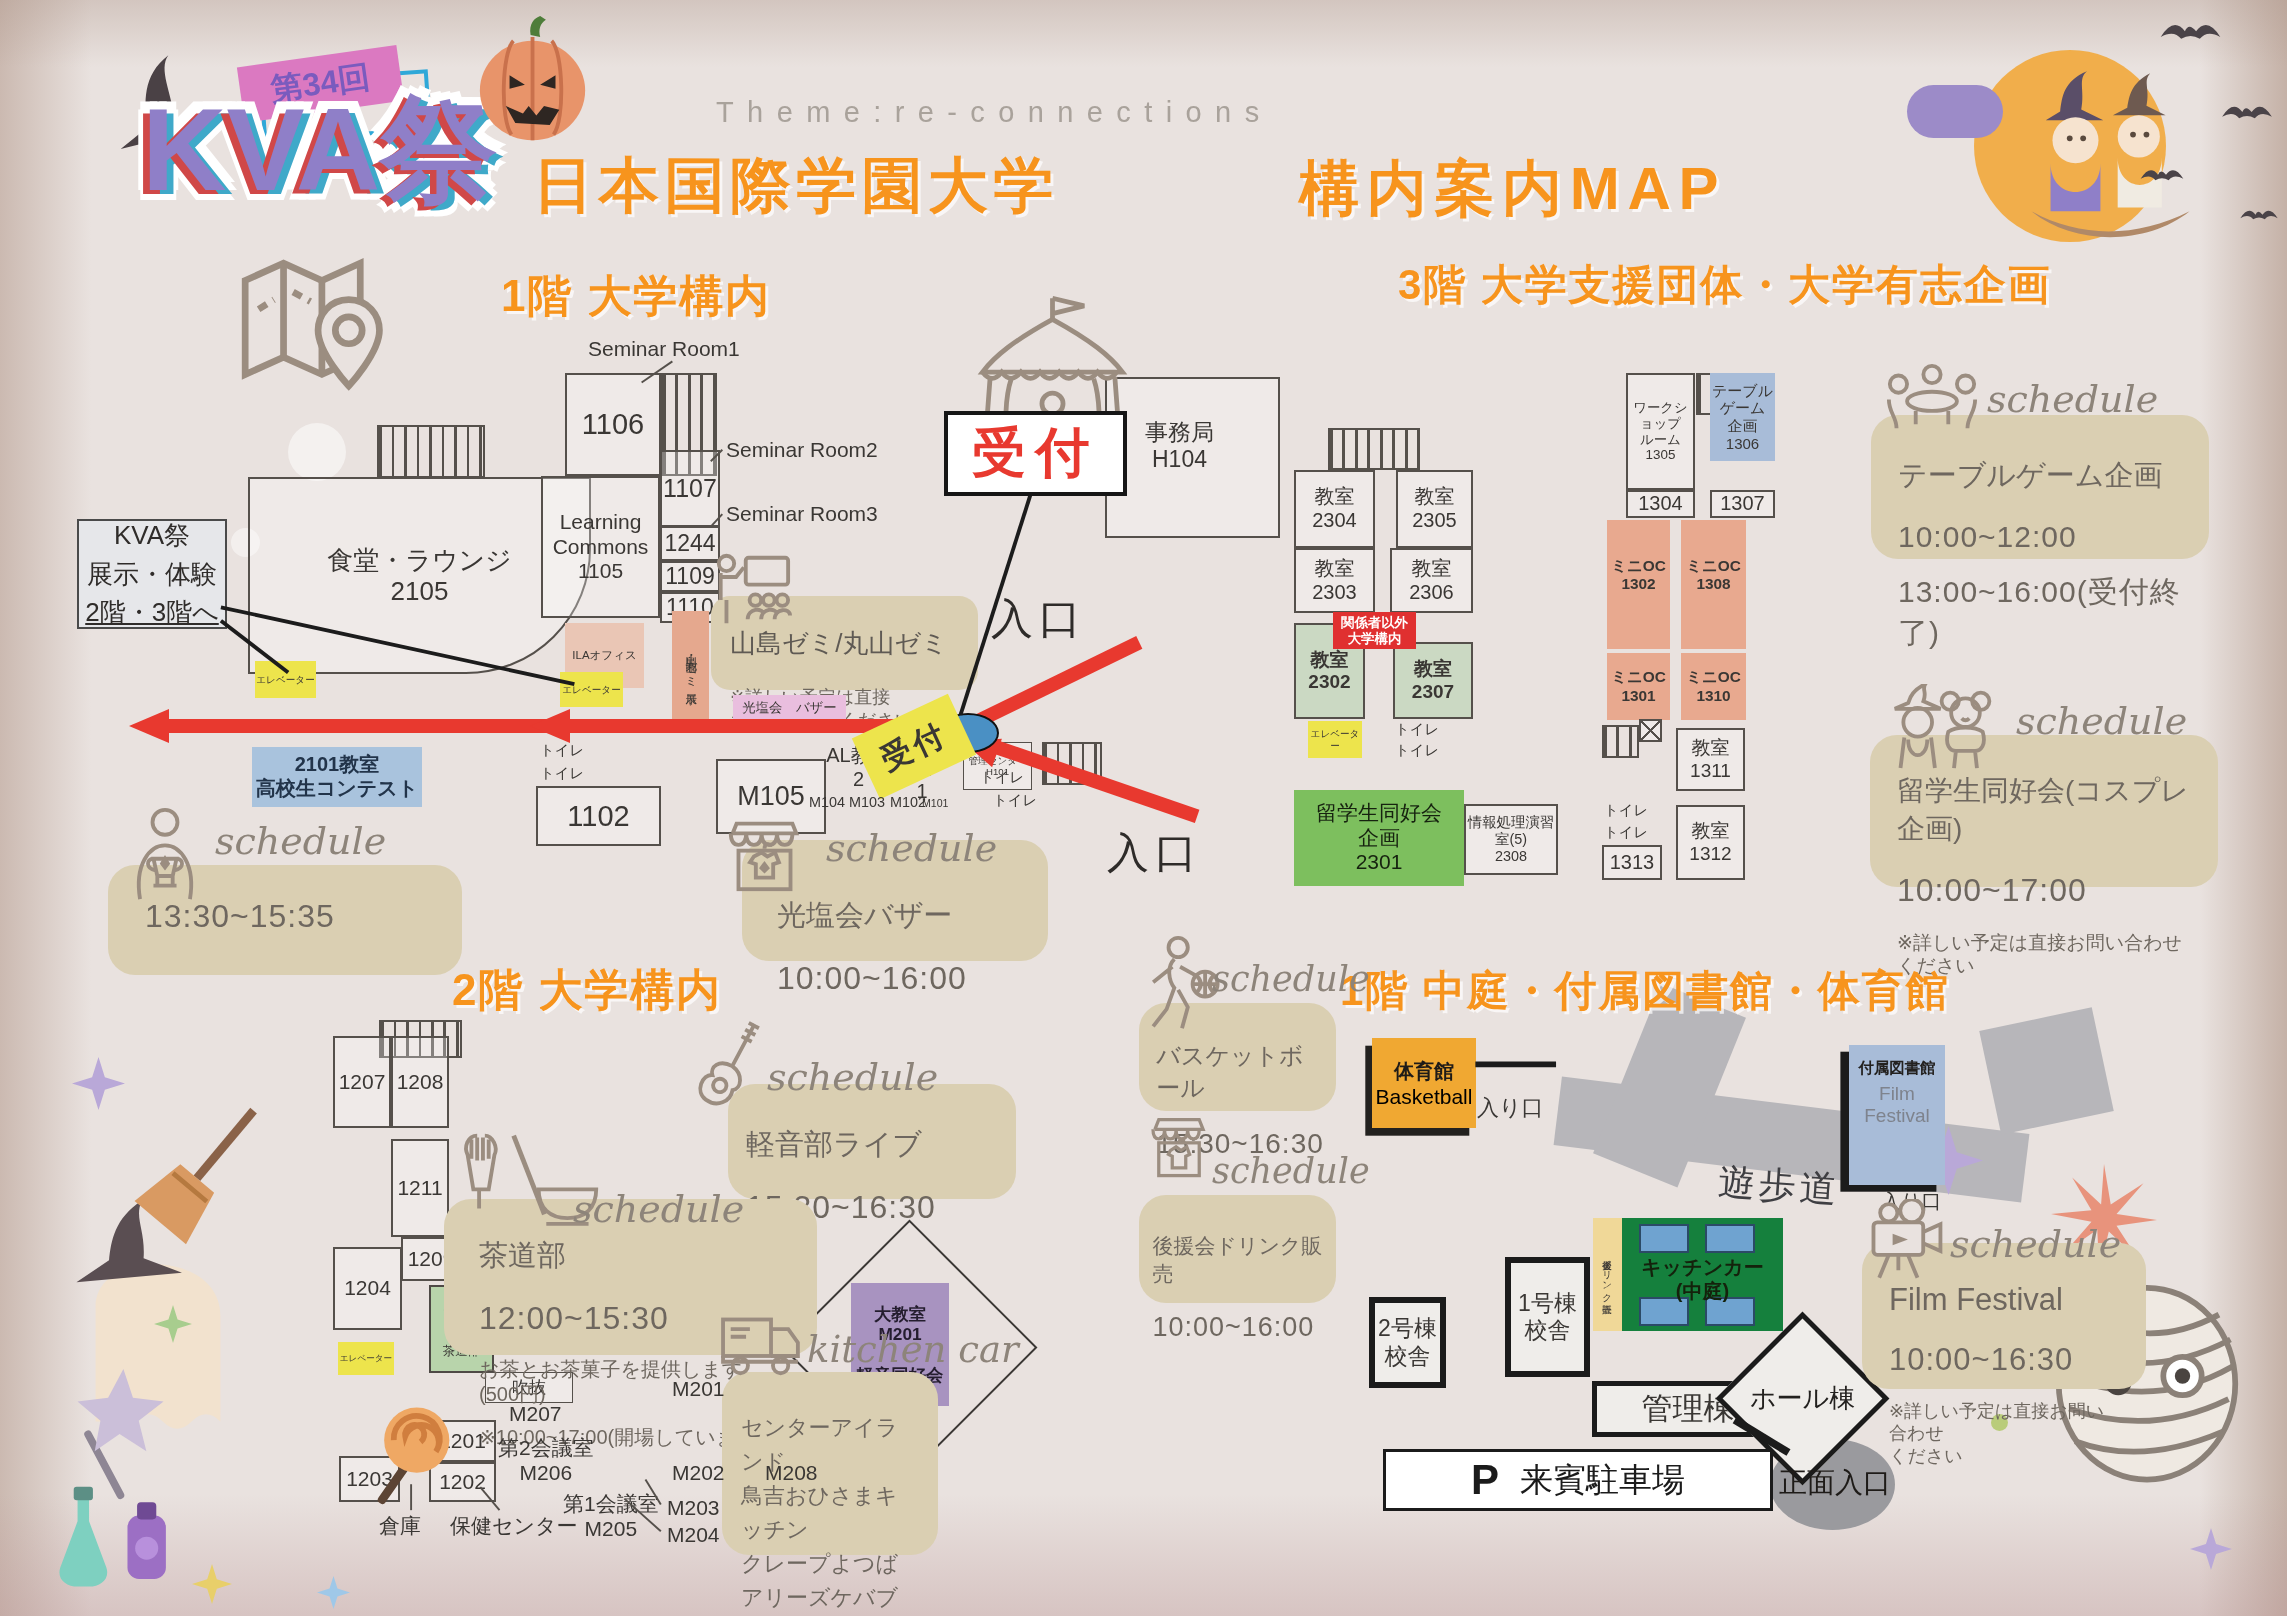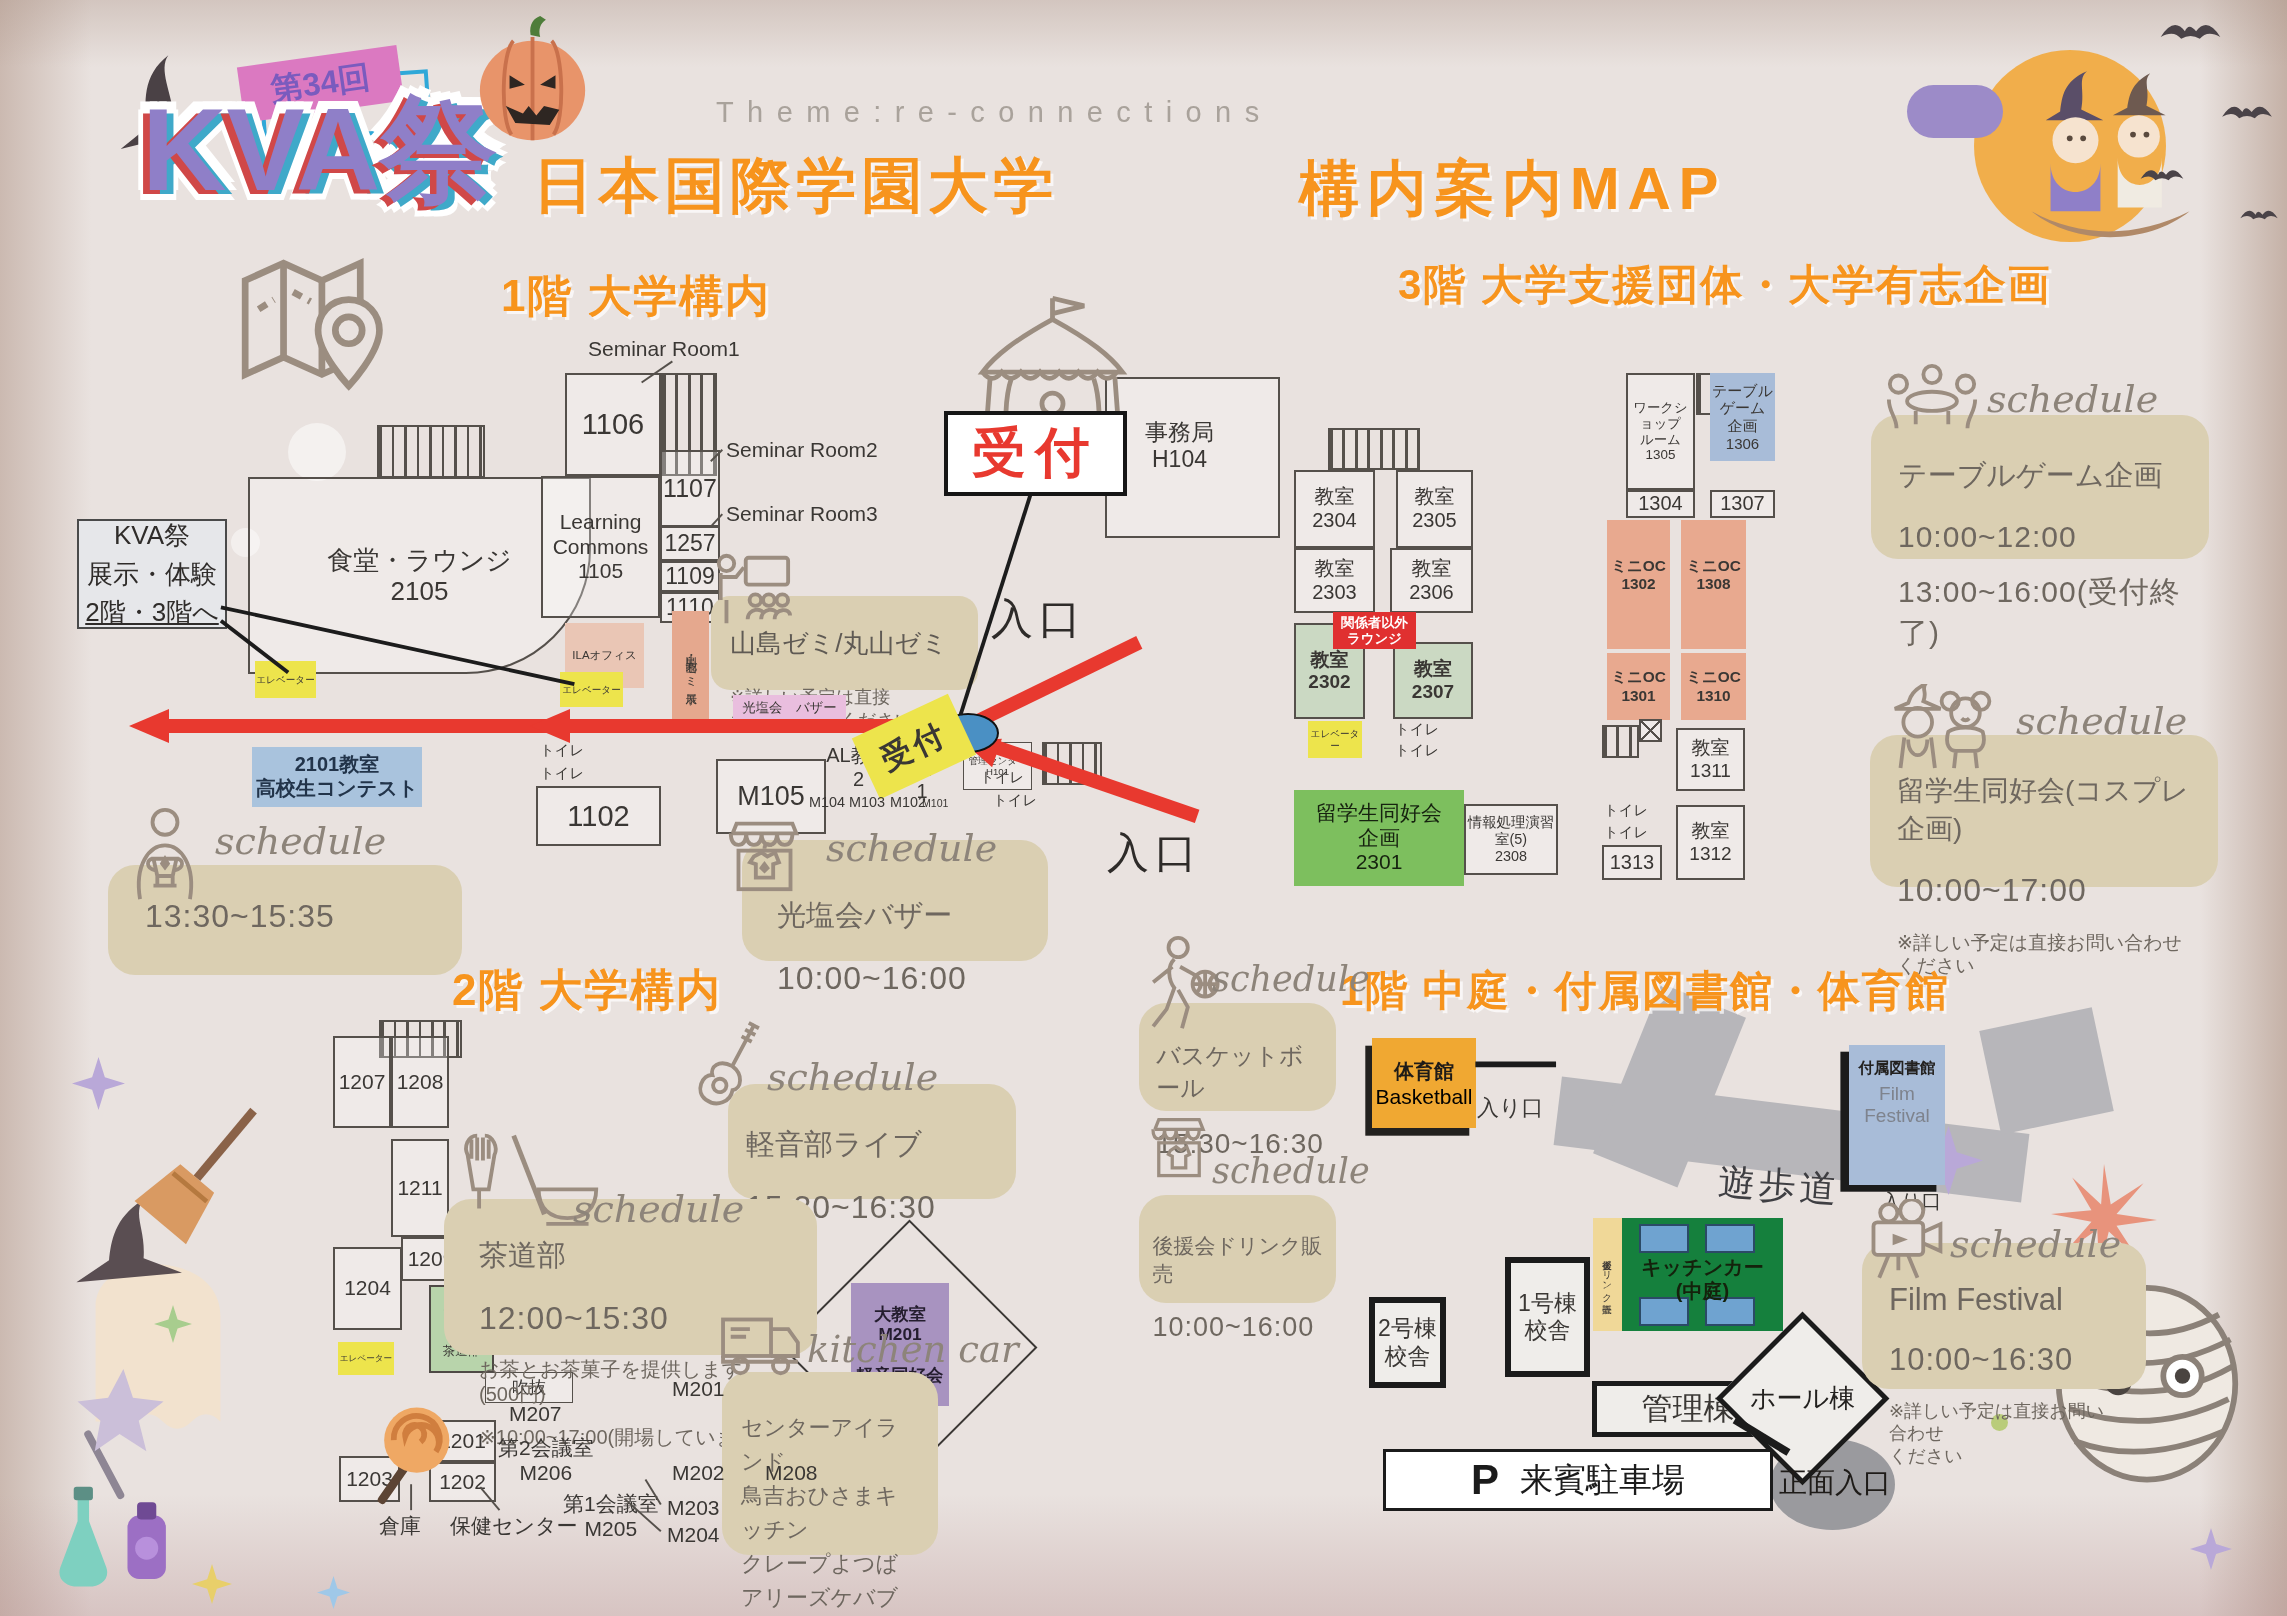--- a/index.html
+++ b/index.html
@@ -142,21 +142,21 @@
   <span>展示・体験</span>
   <span style="text-decoration:underline">2階・3階へ</span>
 </div>
 <div class="lbl" style="left:588px;top:336px;font-size:21px">Seminar Room1</div>
 <div class="room" style="left:565px;top:373px;width:96px;height:103px;font-size:29px">1106</div>
 <div class="stairs" style="left:661px;top:373px;width:56px;height:103px"></div>
 <div class="room" style="left:541px;top:476px;width:119px;height:142px;font-size:21px">Learning
 Commons
 1105</div>
 <div class="room" style="left:660px;top:450px;width:60px;height:77px;font-size:25px">1107</div>
-<div class="room" style="left:660px;top:526px;width:60px;height:35px;font-size:23px">1257</div>
+<div class="room" style="left:660px;top:526px;width:60px;height:35px;font-size:23px">1244</div>
 <div class="room" style="left:660px;top:561px;width:60px;height:31px;font-size:23px">1109</div>
 <div class="room" style="left:660px;top:592px;width:60px;height:31px;font-size:23px">1110</div>
 <div class="lbl" style="left:726px;top:437px;font-size:21px">Seminar Room2</div>
 <div class="lbl" style="left:726px;top:501px;font-size:21px">Seminar Room3</div>
 <div class="room" style="left:565px;top:623px;width:79px;height:65px;font-size:11.5px;background:#EAC6B5;border:none">ILAオフィス</div>
 <div class="room vtext" style="left:672px;top:611px;width:37px;height:111px;font-size:11.5px;background:#E5A88E;border:none;letter-spacing:1.9px">山島・丸山ゼミ展示</div>
 <span class="icon" style="left:711px;top:550px">
   <svg width="82" height="79" viewBox="0 0 85 82" fill="none" stroke="#9B8D80" stroke-width="4">
     <rect x="36" y="8" width="44" height="28" rx="3"></rect>
     <circle cx="16" cy="14" r="8"></circle>
@@ -243,21 +243,21 @@
 <div class="stairs" style="left:1328px;top:428px;width:92px;height:42px"></div>
 <div class="room" style="left:1294px;top:470px;width:81px;height:78px;font-size:20px">教室
 2304</div>
 <div class="room" style="left:1396px;top:470px;width:77px;height:78px;font-size:20px">教室
 2305</div>
 <div class="room" style="left:1294px;top:548px;width:81px;height:65px;font-size:20px">教室
 2303</div>
 <div class="room" style="left:1390px;top:548px;width:83px;height:65px;font-size:20px">教室
 2306</div>
 <div class="room" style="left:1333px;top:612px;width:83px;height:37px;font-size:13.4px;font-weight:bold;background:#E03030;color:#fff;border:none;z-index:2">関係者以外
-ラウンジ</div>
+大学構内</div>
 <div class="room" style="left:1294px;top:623px;width:71px;height:96px;font-size:19px;font-weight:bold;background:#CBD9C3">教室
 2302</div>
 <div class="room" style="left:1393px;top:642px;width:80px;height:77px;font-size:19px;font-weight:bold;background:#CBD9C3">教室
 2307</div>
 <div class="room" style="left:1308px;top:721px;width:54px;height:37px;font-size:9.6px;background:#EDE44C;border:none">エレベーター</div>
 <div class="lbl" style="left:1395px;top:721px;font-size:14.4px">トイレ</div>
 <div class="lbl" style="left:1395px;top:742px;font-size:14.4px">トイレ</div>
 <div class="room" style="left:1294px;top:790px;width:170px;height:96px;font-size:21px;background:#7DBF5E;border:none;color:#16220F">留学生同好会
 企画
 2301</div>

